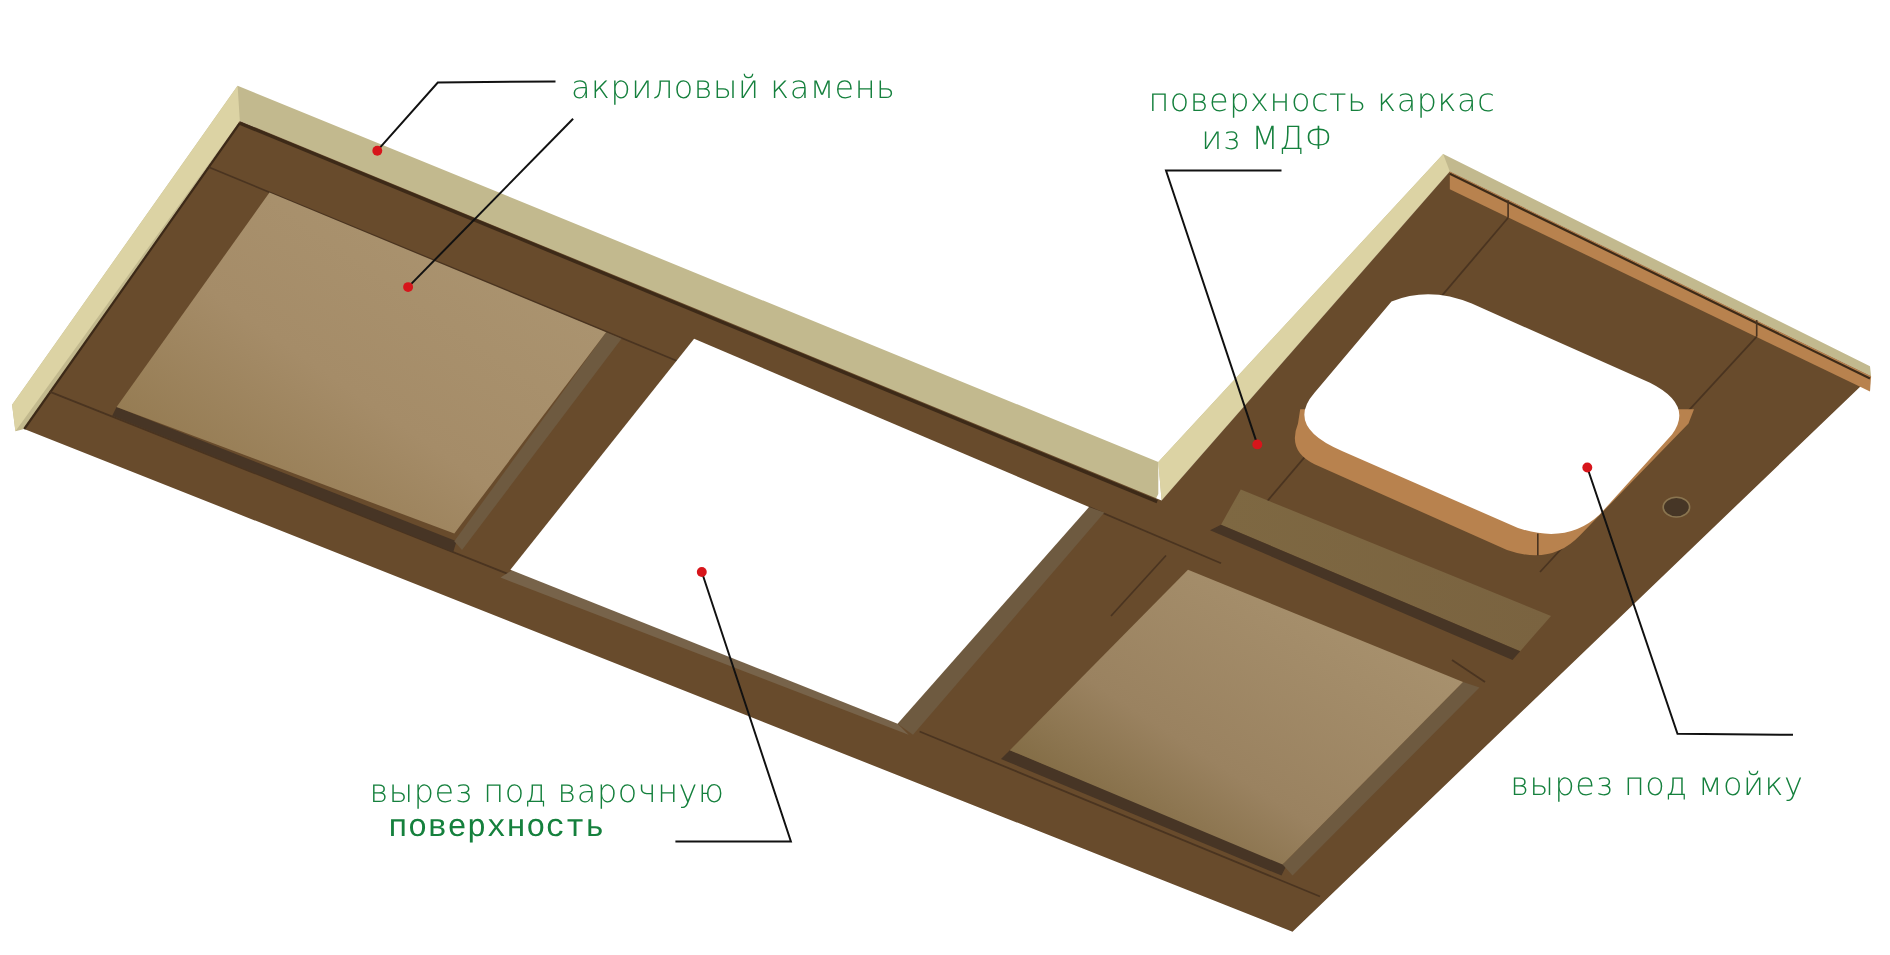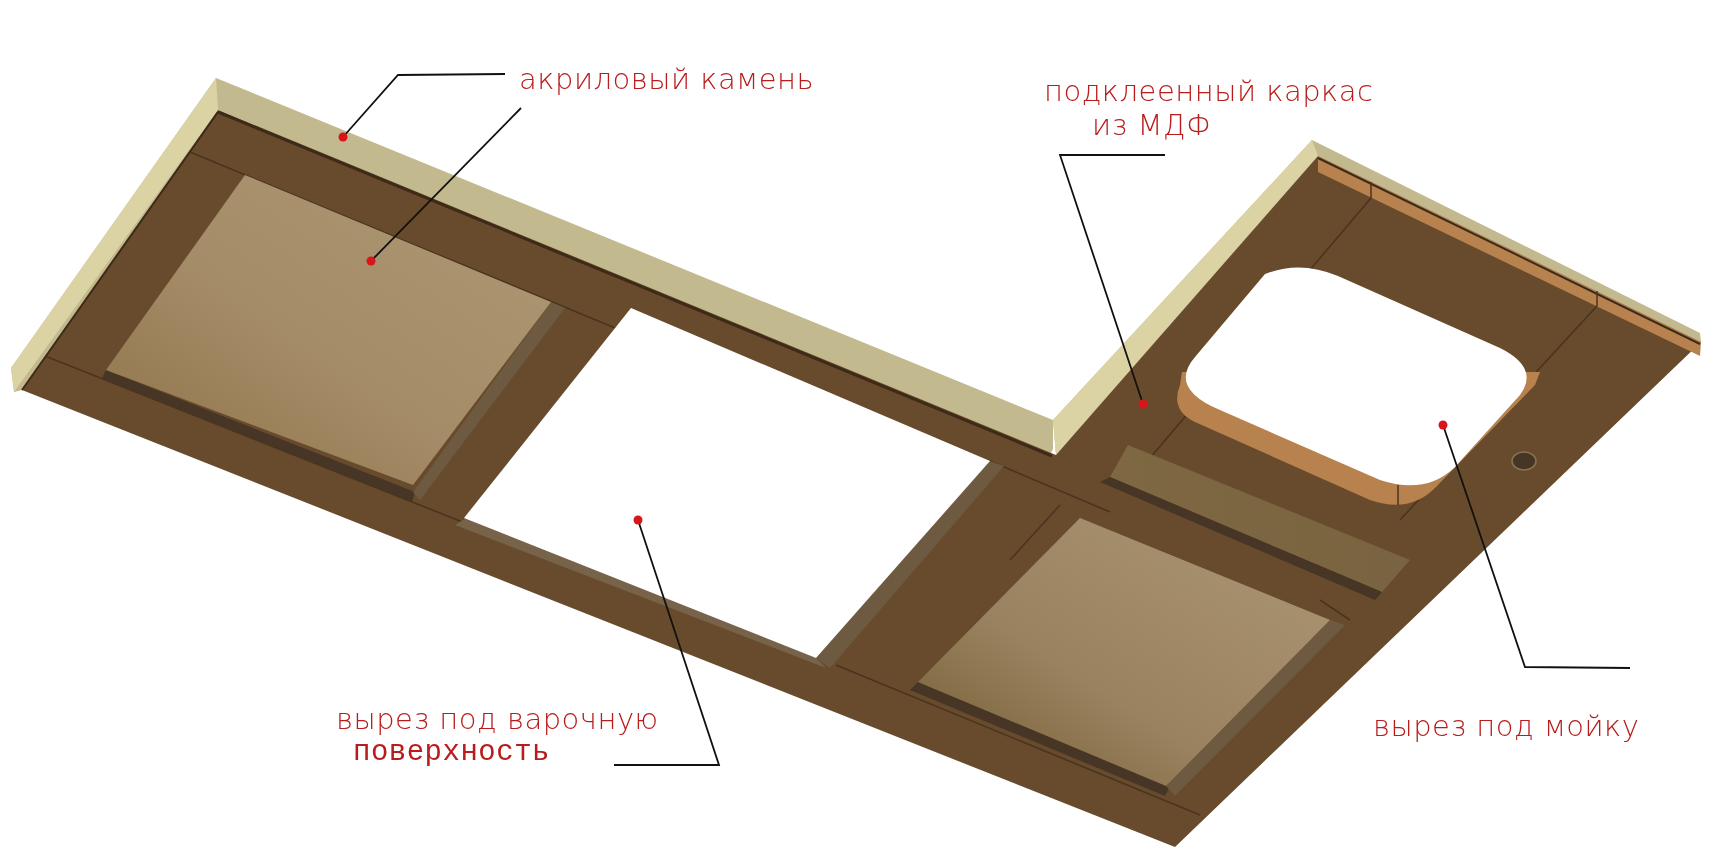--- a/index.html
+++ b/index.html
@@ -1,19 +1,19 @@
 <!DOCTYPE html>
 <html><head>
 <meta charset="utf-8">
 <style>
   html, body { margin:0; padding:0; background:#ffffff; }
   body { width:1718px; height:868px; position:relative; overflow:hidden;
          font-family:"Liberation Sans","DejaVu Sans",sans-serif; }
   svg.scene { position:absolute; left:0; top:0; }
-  .label { position:absolute; color:#b91c1c; font-size:29px; line-height:34px;
+  .label { position:absolute; color:#15803d; font-size:29px; line-height:34px;
            letter-spacing:0.5px; white-space:pre; font-family:"DejaVu Sans",sans-serif;
            font-weight:300; }
 </style>
 </head>
 <body>
 
 <svg class="scene" width="1718" height="868" viewBox="0 0 1718 868">
   <defs>
     <linearGradient id="panelGrad1" x1="0" y1="1" x2="1" y2="0">
       <stop offset="0" stop-color="#8b7145"></stop>
@@ -101,17 +101,17 @@
   <g fill="#d7151b">
     <circle cx="343" cy="137" r="4.5"></circle>
     <circle cx="371" cy="261" r="4.5"></circle>
     <circle cx="1143" cy="404" r="4.5"></circle>
     <circle cx="638" cy="520" r="4.5"></circle>
     <circle cx="1443" cy="425" r="4.5"></circle>
   </g>
 </svg>
 
 <div class="label" style="left:519px; top:62px;">акриловый камень</div>
-<div class="label" style="left:1044px; top:74px;">подклеенный каркас</div>
+<div class="label" style="left:1044px; top:74px;">поверхность каркас</div>
 <div class="label" style="left:1092px; top:108px;">из МДФ</div>
 <div class="label" style="left:336px; top:702px;">вырез под варочную</div>
 <div class="label" style="left:353px; top:736px;font-family:Liberation Mono, monospace;">поверхность</div>
-<div class="label" style="left:1373px; top:696px;margin-top:13px;">вырез под мойку</div>
+<div class="label" style="left:1373px; top:696px;">вырез под мойку</div>
 
 </body></html>

